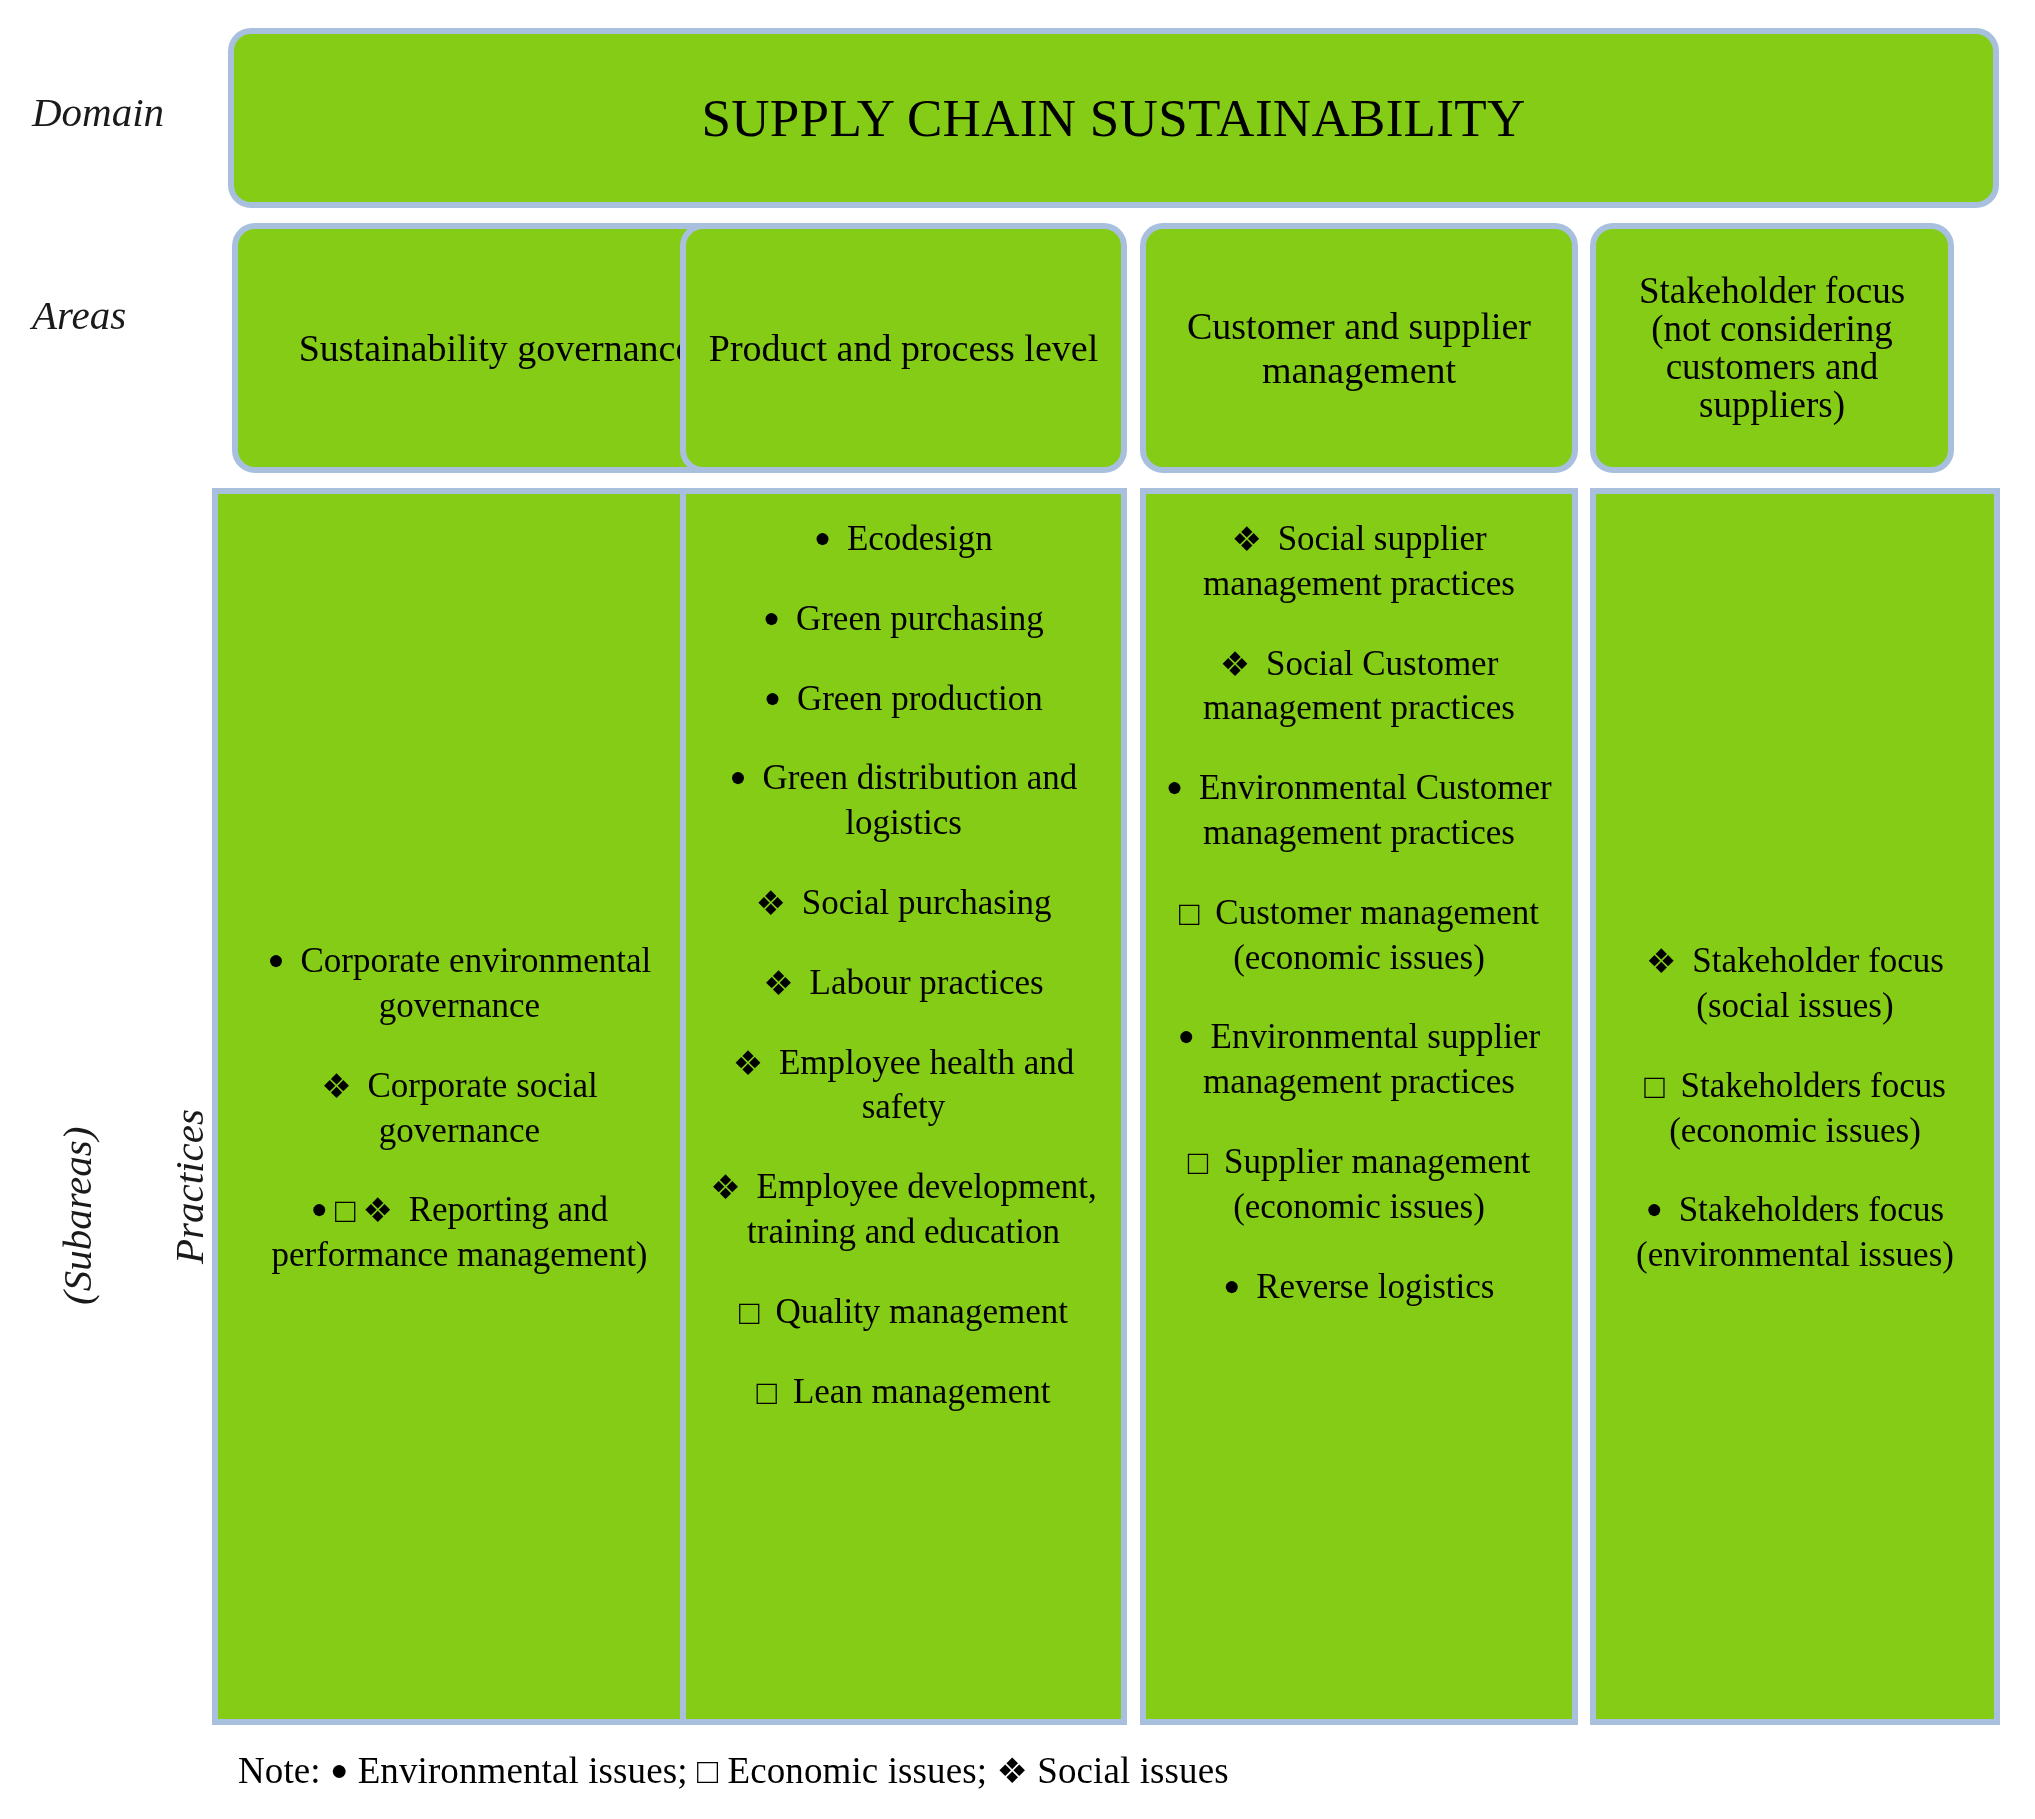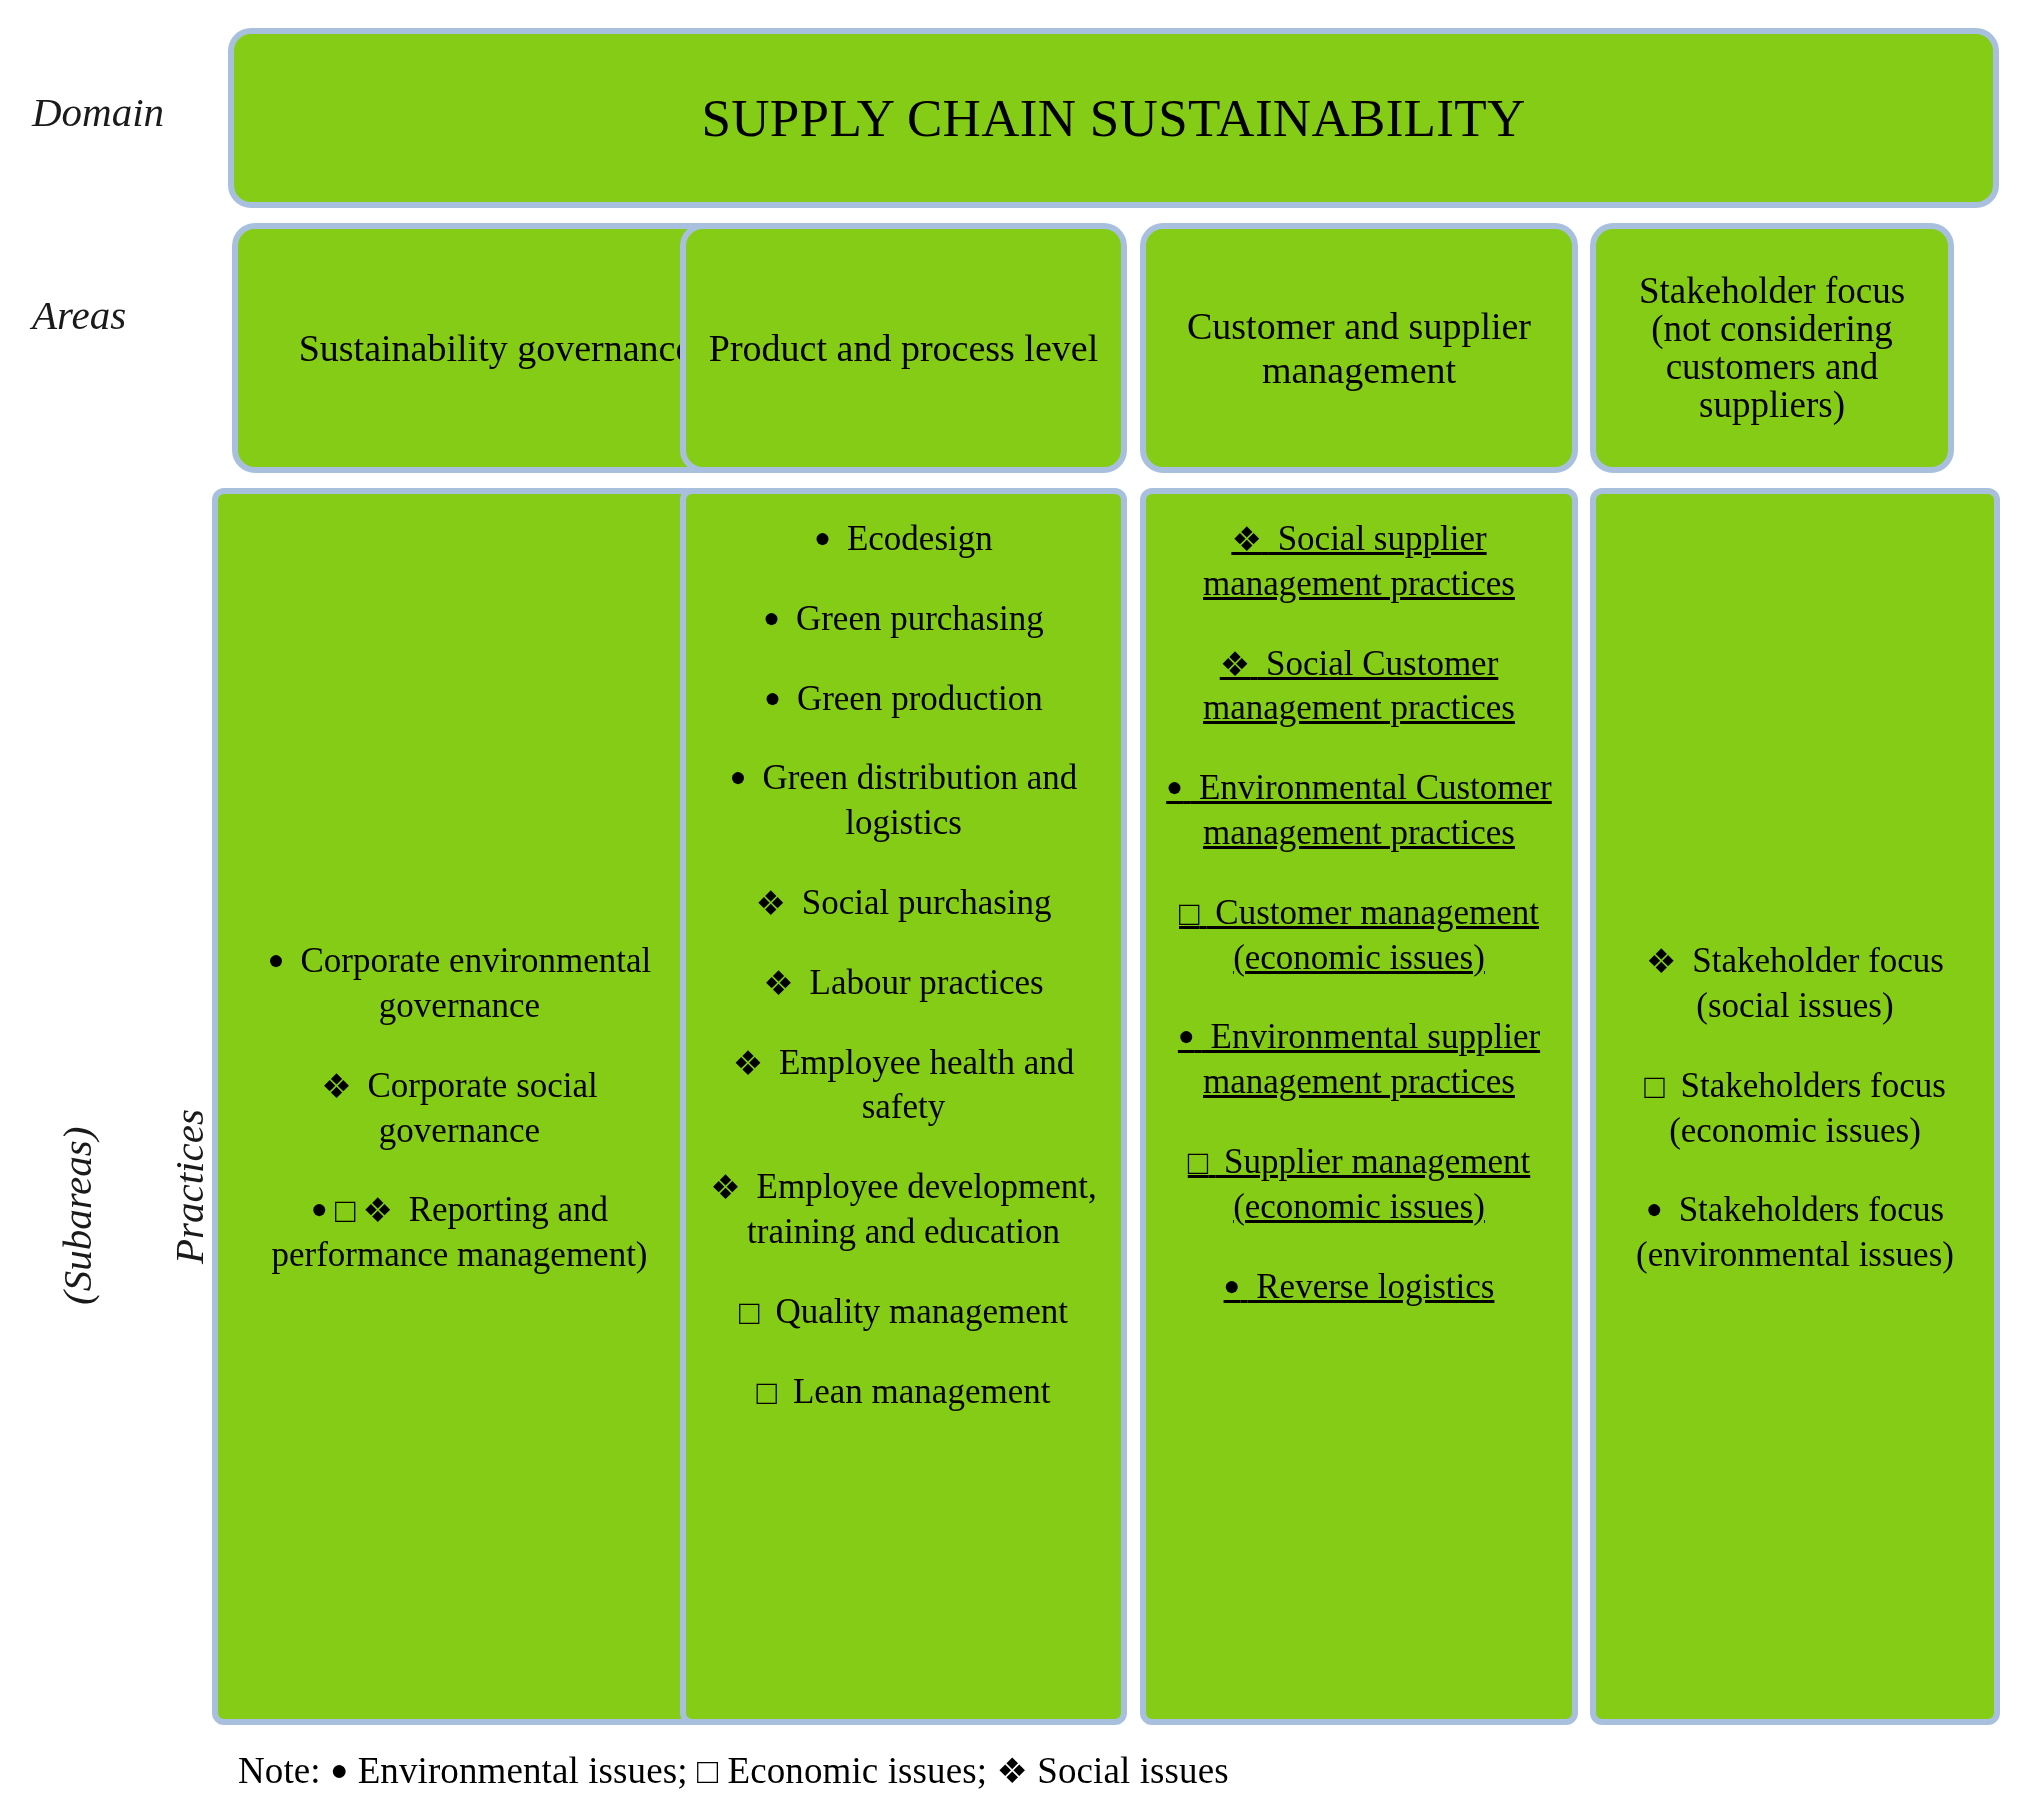--- a/index.html
+++ b/index.html
@@ -50,21 +50,21 @@
   .box {
     position: absolute;
     background: #84cc16;
     border: 6px solid #a8c0de;
     box-sizing: border-box;
     display: flex;
     align-items: center;
     justify-content: center;
   }
   .box.rounded { border-radius: 23px; }
-  .box.square  { border-radius: 12px; }
+  .box.square  { border-radius: 0; }
 
   
   #domain-box {
     left: 228px;  top: 28px;
     width: 1771px; height: 180px;
   }
   #domain-title {
     font-size: 53px;
     letter-spacing: 0.3px;
     text-align: center;
@@ -93,21 +93,21 @@
   .practice-box {
     top: 488px;
     height: 1237px;
     align-items: flex-start;
     justify-content: flex-start;
     flex-direction: column;
     padding: 23px 15px 19px 15px;
   }
   #practice-box-0 { left: 212px;  width: 495px; }
   #practice-box-1 { left: 680px; width: 447px; }
-  #practice-box-2 { left: 1140px; width: 438px; text-decoration: underline; }
+  #practice-box-2 { left: 1140px; width: 438px; }
   #practice-box-3 { left: 1590px; width: 410px; }
 
   .practice-list {
     width: 100%;
     display: flex;
     flex-direction: column;
     align-items: center;
     justify-content: center;
     height: 100%;
   }

